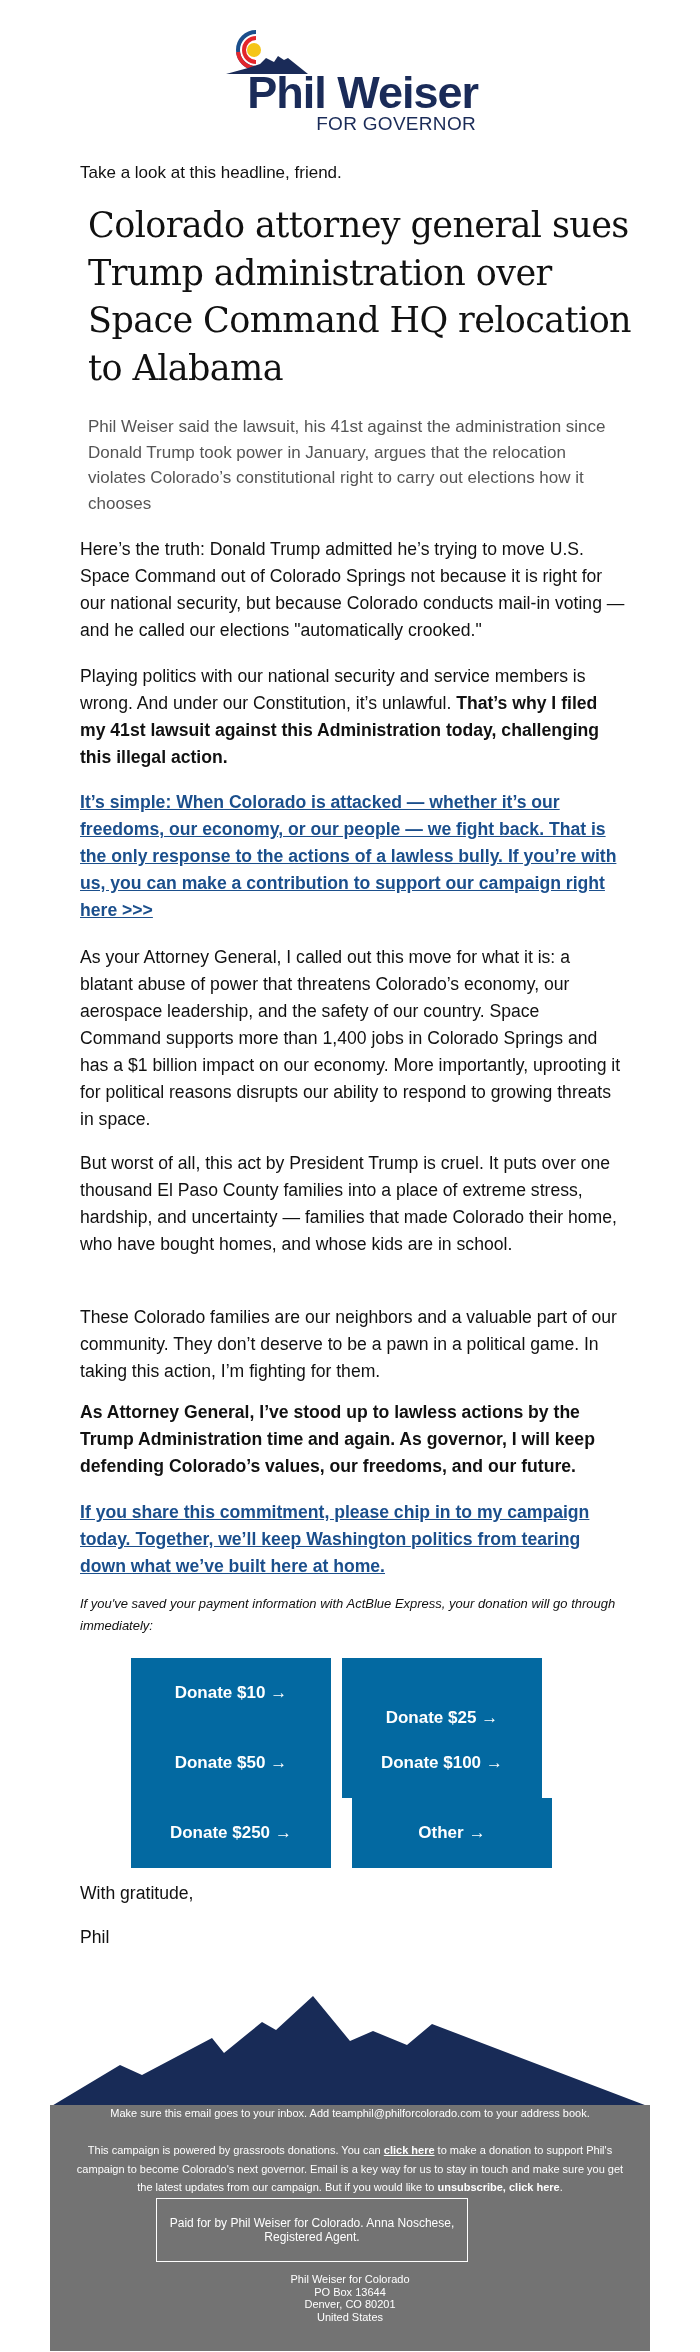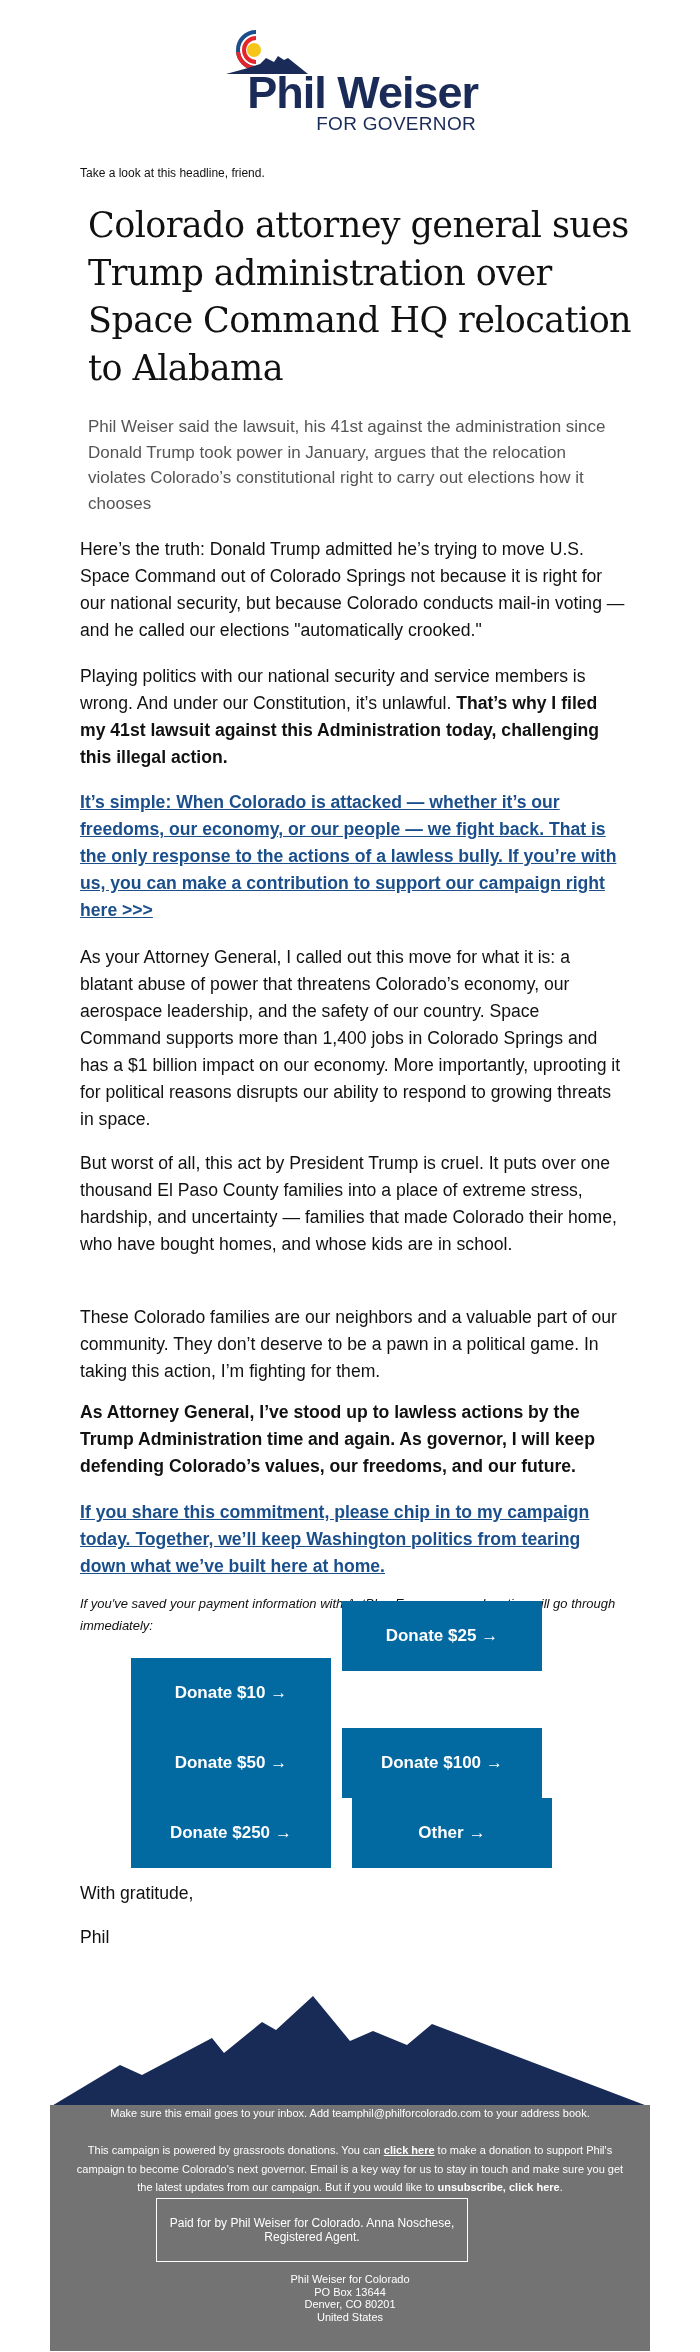--- a/index.html
+++ b/index.html
@@ -4,21 +4,21 @@
 <style>
   * { box-sizing: border-box; margin: 0; padding: 0; }
   html, body { width: 700px; background: #ffffff; }
   body { font-family: "Liberation Sans", "DejaVu Sans", sans-serif; color: #111111; position: relative; height: 2352px; overflow: hidden; }
 
   .logo { position: absolute; left: 0; top: 14px; width: 604px; height: 110px; padding-left: 37px; }
   .logo-icon { position: absolute; left: 226px; top: 16px; width: 82px; height: 46px; }
   .logo-name { position: absolute; left: 224px; top: 56px; width: 254px; text-align: right; font-family: "Liberation Sans", sans-serif; font-weight: 900; font-size: 45px; letter-spacing: -1px; color: #1a2b58; line-height: 46px; }
   .logo-sub { position: absolute; left: 300px; top: 100px; width: 176px; text-align: right; font-family: "Liberation Sans", sans-serif; font-size: 19px; color: #1a2b58; line-height: 20px; letter-spacing: 0.3px; }
 
-  .intro { position: absolute; left: 80px; top: 162px; font-size: 12px; line-height: 22px; color: #111; }
+  .intro { position: absolute; left: 80px; top: 162px; font-size: 17px; line-height: 22px; color: #111; }
 
   .headline { position: absolute; left: 88px; top: 202px; width: 560px; font-family: "DejaVu Serif", "Liberation Serif", serif; font-size: 35px; line-height: 47.5px; color: #111; letter-spacing: -0.6px; }
   .subhead { position: absolute; left: 88px; top: 414px; width: 540px; font-size: 17px; line-height: 25.5px; color: #555555; }
 
   .body-p { position: absolute; left: 80px; width: 545px; font-size: 17.6px; line-height: 27px; color: #111; }
   .body-p b { font-weight: 700; }
   .link-p { position: absolute; left: 80px; width: 545px; font-size: 17.6px; line-height: 27px; font-weight: 700; color: #1b4f8c; text-decoration: underline; cursor: pointer; }
 
   .note { position: absolute; left: 80px; top: 1593px; width: 545px; text-align: left; font-style: italic; font-size: 13px; line-height: 22px; color: #111; }
 
@@ -73,21 +73,21 @@
 <div class="body-p" style="top:1399px; font-weight:700;">As Attorney General, I’ve stood up to lawless actions by the Trump Administration time and again. As governor, I will keep defending Colorado’s values, our freedoms, and our future.</div>
 
 <a class="link-p" style="top:1499px;">If you share this commitment, please chip in to my campaign today. Together, we’ll keep Washington politics from tearing down what we’ve built here at home.</a>
 
 <div class="note">If you've saved your payment information with ActBlue Express, your donation will go through immediately:</div>
 
 <a class="donate-btn" style="left:131px; top:1658px;">
   <span>Donate $10</span>
     <span class="arrow">→</span>
 </a>
-<a class="donate-btn" style="left:342px; top:1601px;">
+<a class="donate-btn" style="left:342px; top:1658px;align-items:flex-end;">
   <span>Donate $25</span>
     <span class="arrow">→</span>
 </a>
 <a class="donate-btn" style="left:131px; top:1728px;">
   <span>Donate $50</span>
     <span class="arrow">→</span>
 </a>
 <a class="donate-btn" style="left:342px; top:1728px;">
   <span>Donate $100</span>
     <span class="arrow">→</span>

